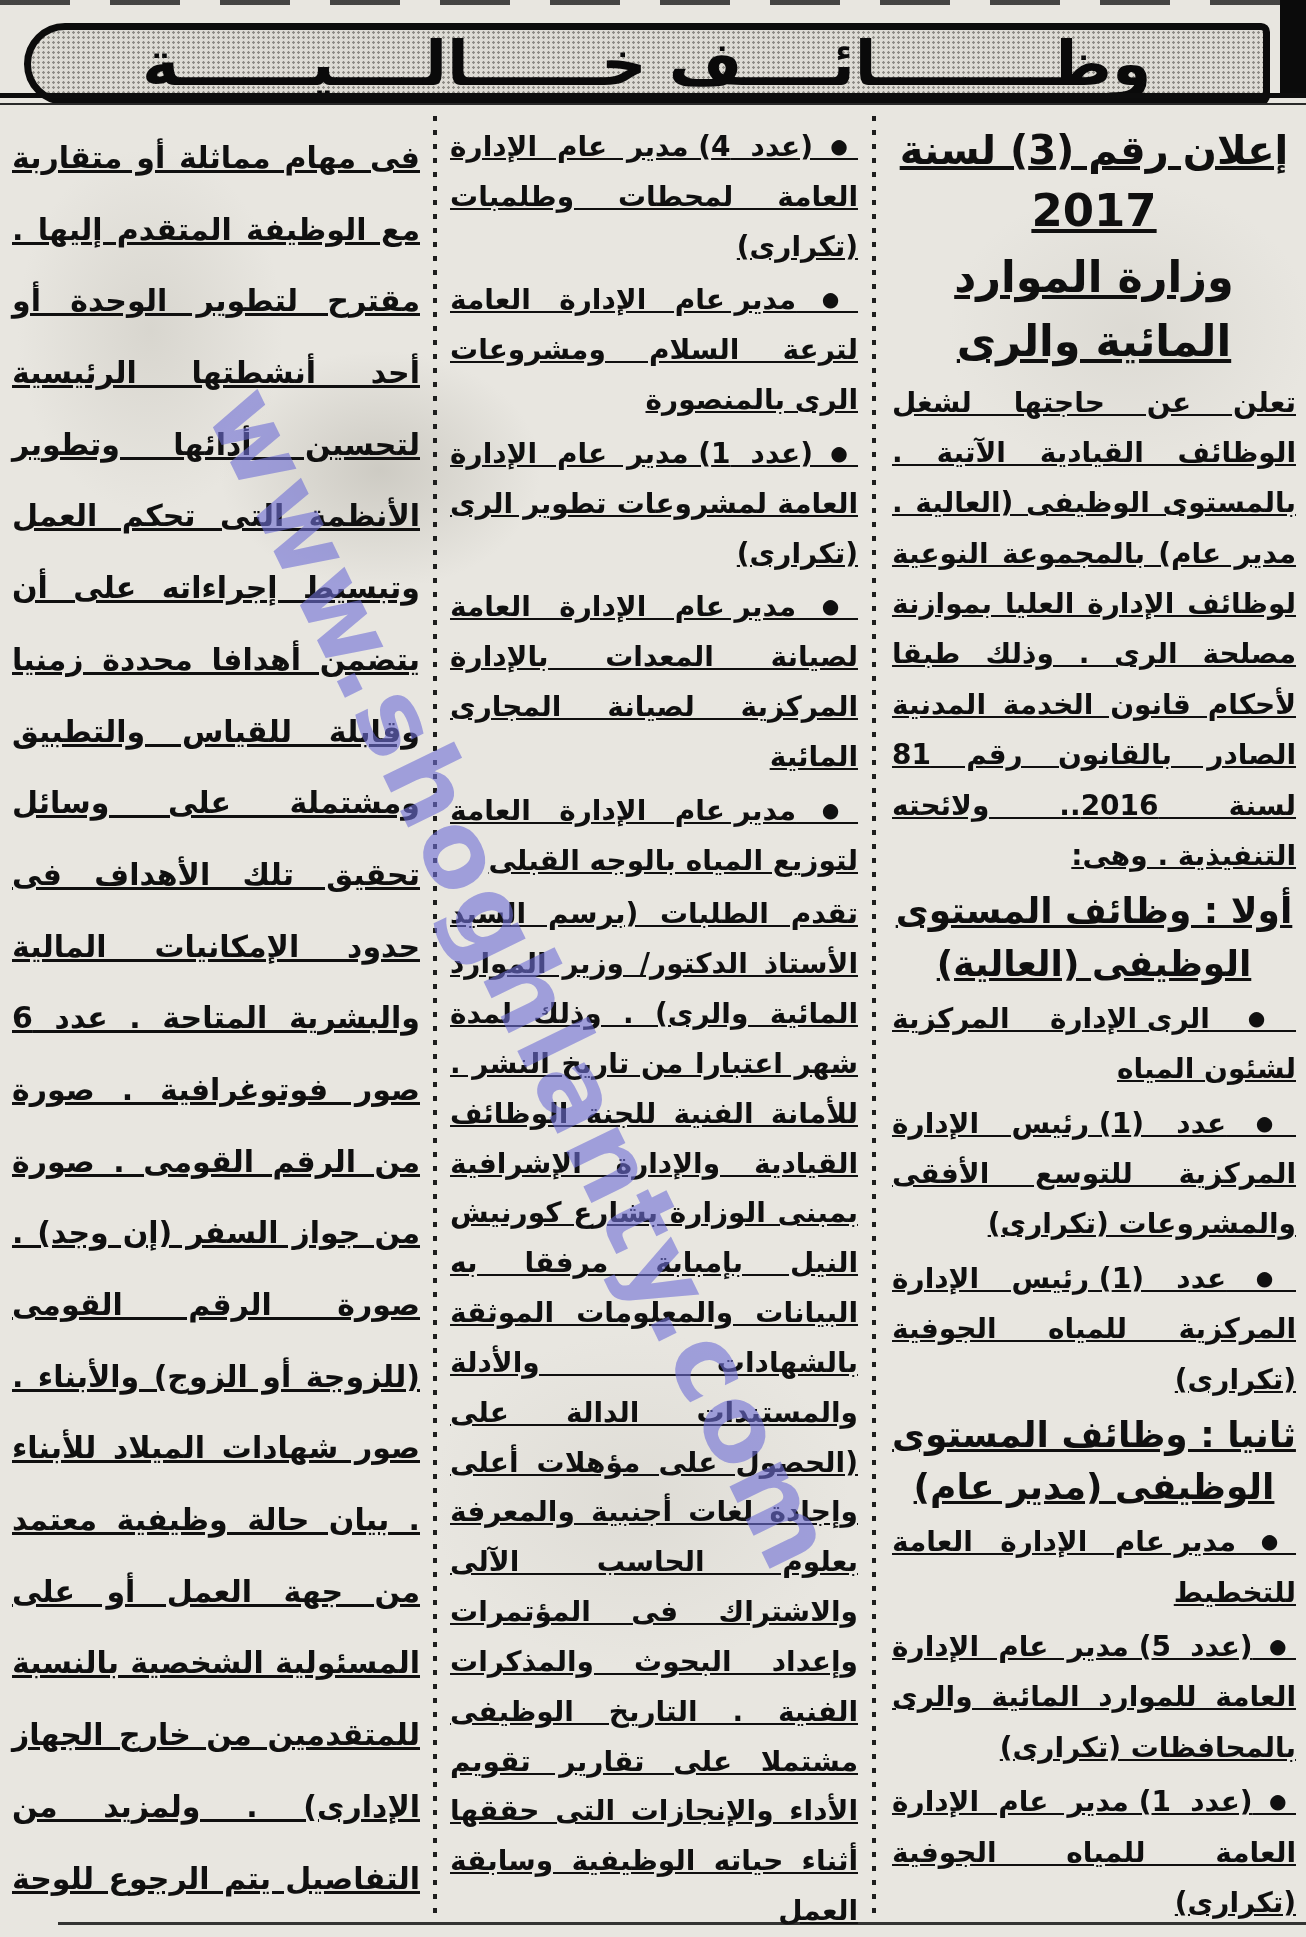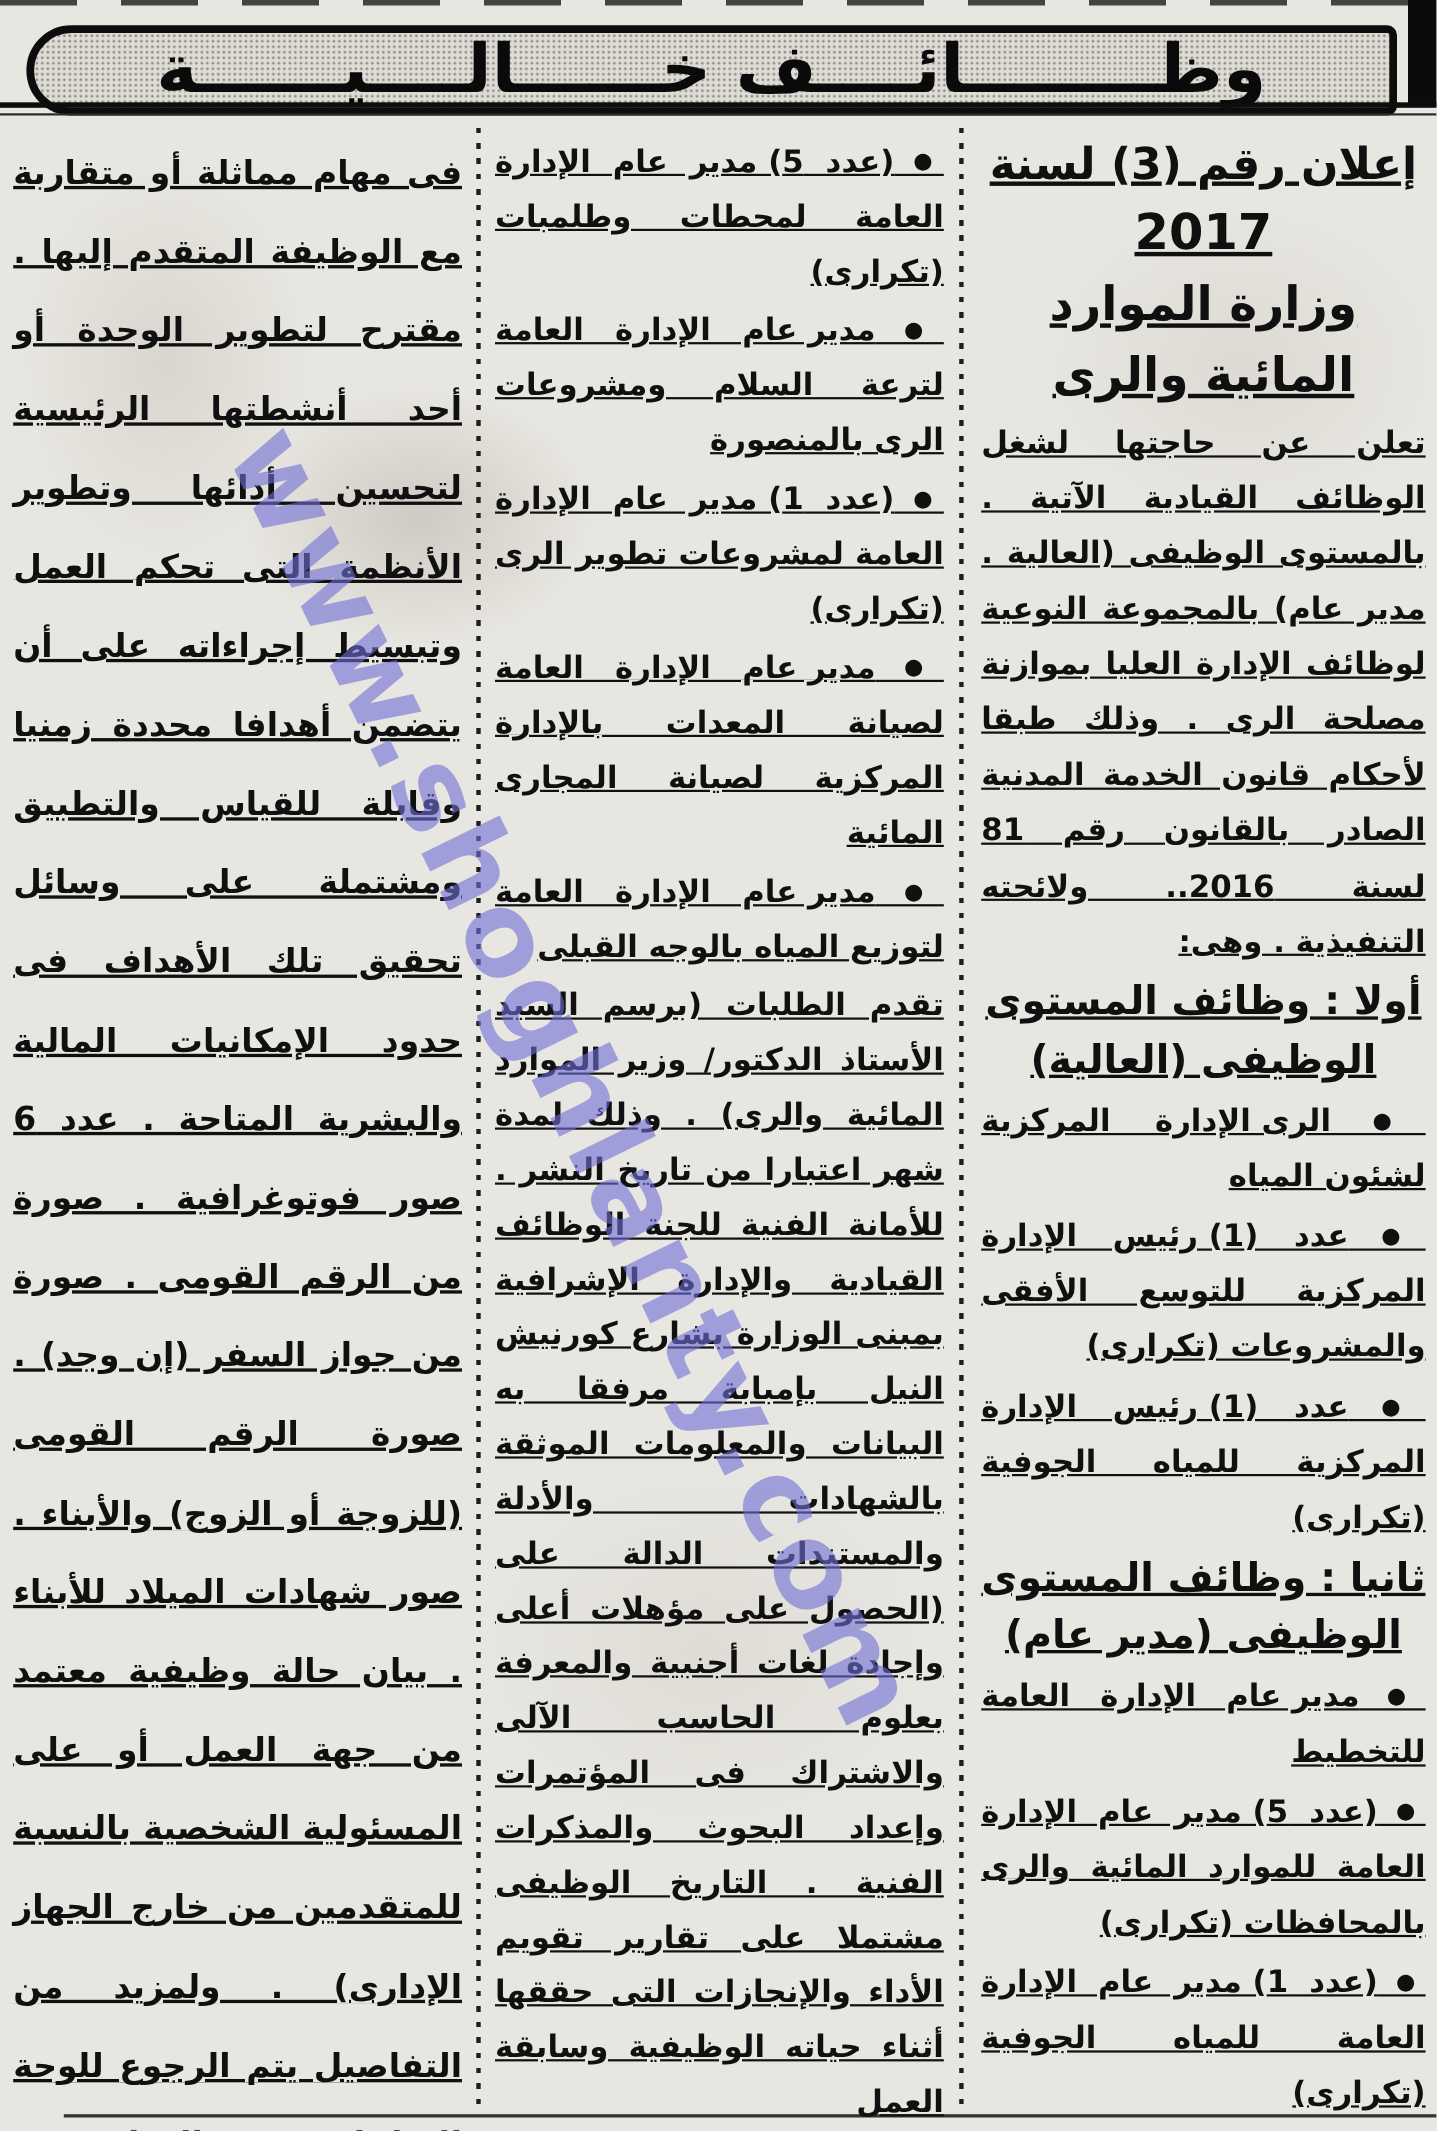--- a/index.html
+++ b/index.html
@@ -96,21 +96,21 @@
   <p class="section-title">ثانيا : وظائف المستوى الوظيفى (مدير عام)</p>
   <p class="bullet-item">مدير عام الإدارة العامة للتخطيط</p>
   <p class="bullet-item">(عدد 5) مدير عام الإدارة العامة للموارد المائية والرى بالمحافظات (تكرارى)</p>
   <p class="bullet-item">(عدد 1) مدير عام الإدارة العامة للمياه الجوفية (تكرارى)</p>
 
 </div>
 
 <div class="sep sep-1"></div>
 
 <div class="col col-middle" dir="rtl">
-  <p class="bullet-item">(عدد 5) مدير عام الإدارة العامة لمحطات وطلمبات (تكرارى)</p>
+  <p class="bullet-item">(عدد 4) مدير عام الإدارة العامة لمحطات وطلمبات (تكرارى)</p>
   <p class="bullet-item">مدير عام الإدارة العامة لترعة السلام ومشروعات الرى بالمنصورة</p>
   <p class="bullet-item">(عدد 1) مدير عام الإدارة العامة لمشروعات تطوير الرى (تكرارى)</p>
   <p class="bullet-item">مدير عام الإدارة العامة لصيانة المعدات بالإدارة المركزية لصيانة المجارى المائية</p>
   <p class="bullet-item">مدير عام الإدارة العامة لتوزيع المياه بالوجه القبلى</p>
   <p class="apps-par">تقدم الطلبات (برسم السيد الأستاذ الدكتور/ وزير الموارد المائية والرى) . وذلك لمدة شهر اعتبارا من تاريخ النشر . للأمانة الفنية للجنة الوظائف القيادية والإدارة الإشرافية بمبنى الوزارة بشارع كورنيش النيل بإمبابة مرفقا به البيانات والمعلومات الموثقة بالشهادات والأدلة والمستندات الدالة على (الحصول على مؤهلات أعلى وإجادة لغات أجنبية والمعرفة بعلوم الحاسب الآلى والاشتراك فى المؤتمرات وإعداد البحوث والمذكرات الفنية . التاريخ الوظيفى مشتملا على تقارير تقويم الأداء والإنجازات التى حققها أثناء حياته الوظيفية وسابقة العمل</p>
 </div>
 
 <div class="sep sep-2"></div>
 
 <div class="col col-left" dir="rtl">

